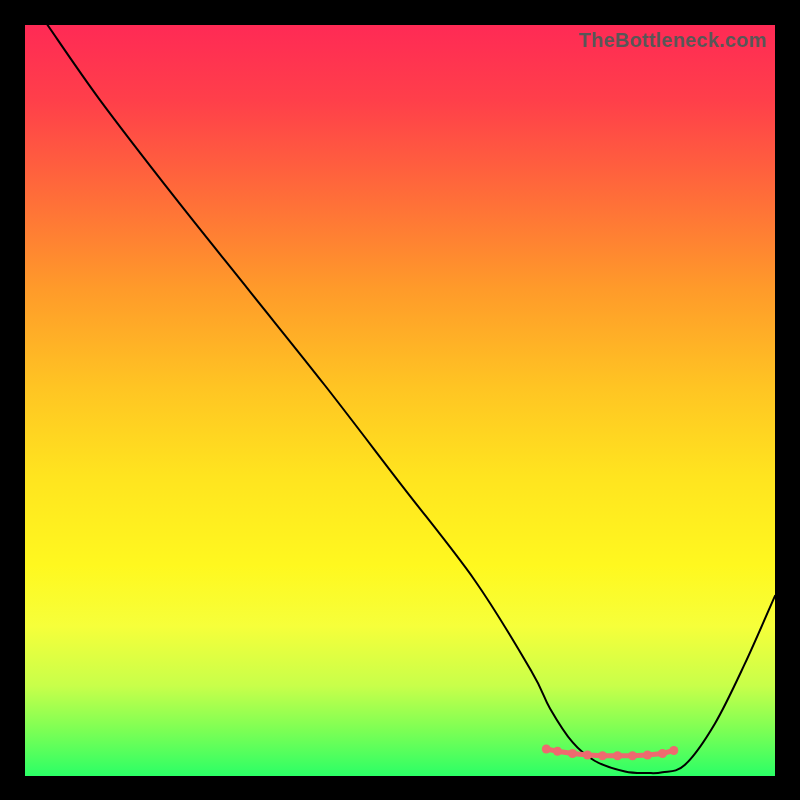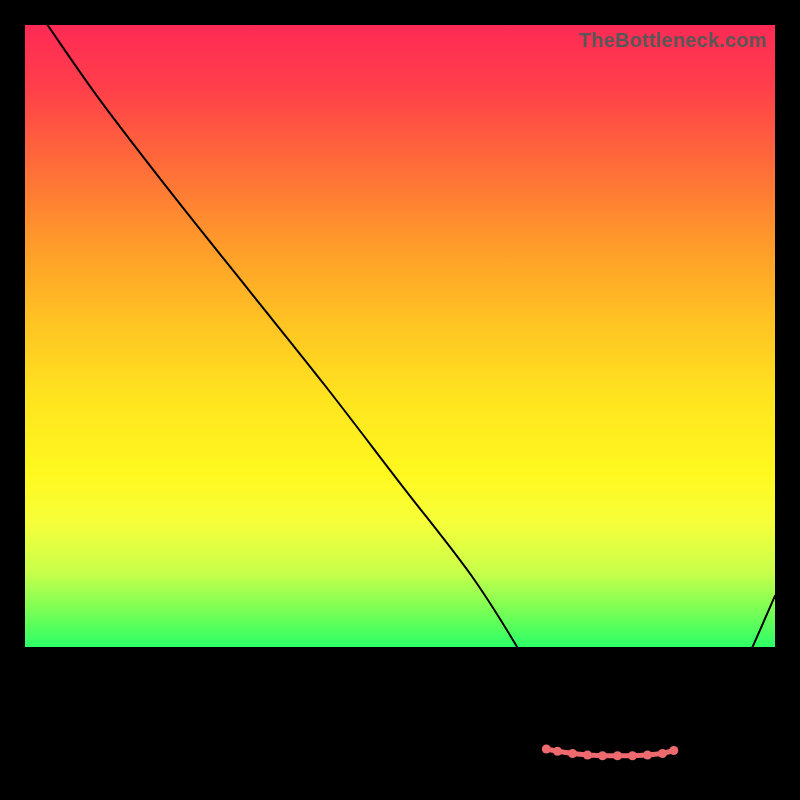--- a/index.html
+++ b/index.html
@@ -8,21 +8,21 @@
     position: relative;
     width: 800px;
     height: 800px;
     background: #000;
   }
   .plot {
     position: absolute;
     left: 25px;
     top: 25px;
     width: 750px;
-    height: 622px;
+    height: 751px;
     background: linear-gradient(to bottom,
       #ff2a55 0%,
       #ff3f4a 10%,
       #ff6a3a 22%,
       #ff9a2a 35%,
       #ffc423 48%,
       #ffe41f 60%,
       #fff81f 72%,
       #f6ff3a 80%,
       #c8ff4a 88%,

